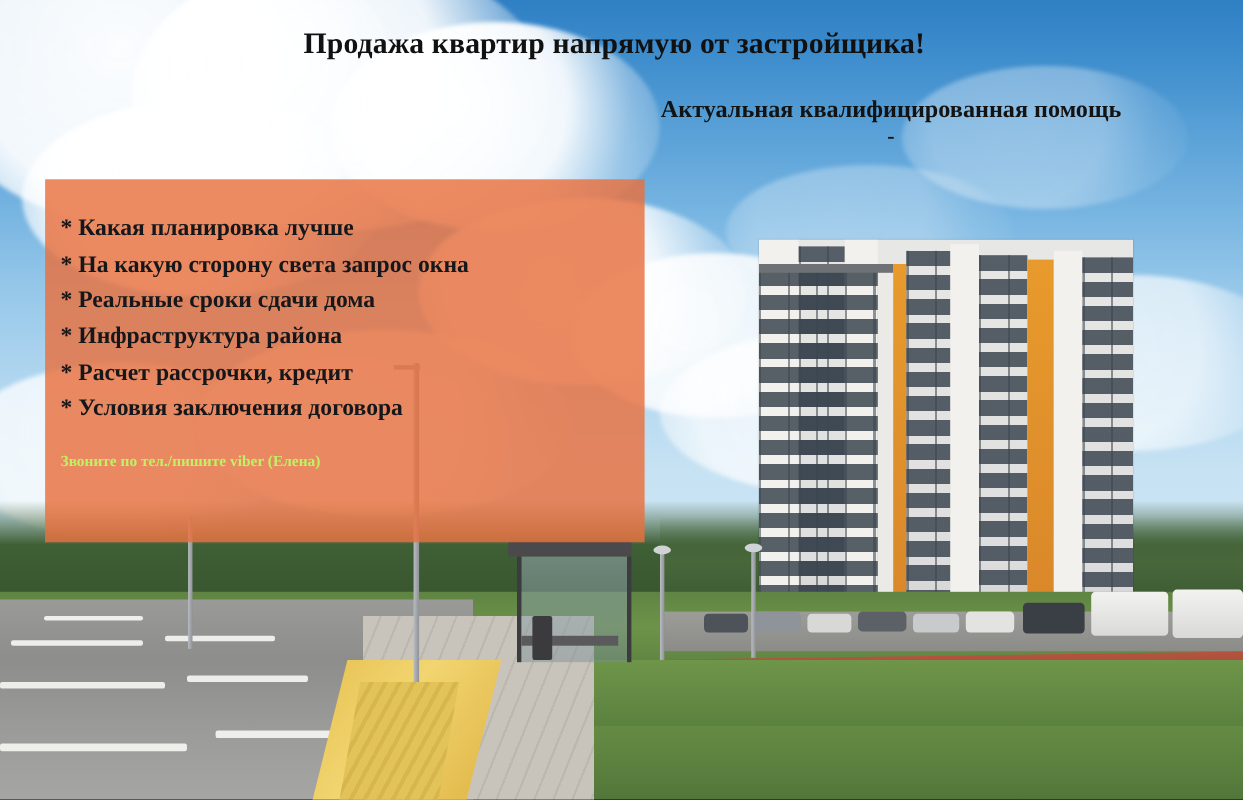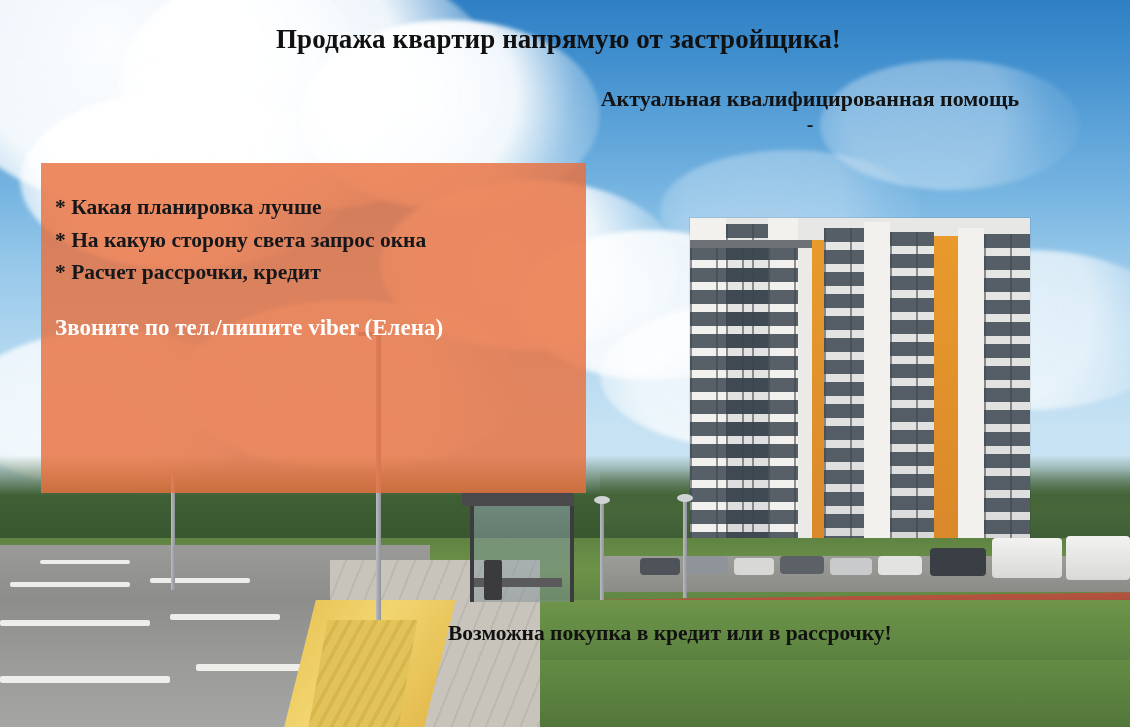--- a/index.html
+++ b/index.html
@@ -195,22 +195,22 @@
     list-style: none;
     color: #15171a;
     font-size: 21.5px;
     font-weight: bold;
     line-height: 1.52;
     white-space: nowrap;
   }
   .panel ul { margin: 0; padding: 0; }
   .panel .phone {
     margin-top: 26px;
-    color: #ffffff;
-    font-size: 23px;
+    color: #bef264;
+    font-size: 14px;
     font-weight: bold;
     white-space: nowrap;
   }
 
   .bottom-text {
     position: absolute;
     left: 448px; top: 618px; width: 672px;
     color: #111;
     font-size: 21.5px;
     font-weight: bold;
@@ -306,22 +306,24 @@
 
   <div class="subhead">
     <span>Актуальная квалифицированная помощь</span><br>
     <span class="dash">-</span>
   </div>
 
   <div class="panel">
     <ul>
       <li>* Какая планировка лучше</li>
       <li>* На какую сторону света запрос окна</li>
+      <li>* Реальные сроки сдачи дома</li>
+      <li>* Инфраструктура района</li>
       <li>* Расчет рассрочки, кредит</li>
+      <li>* Условия заключения договора</li>
     </ul>
     <div class="phone">Звоните по тел./пишите viber (Елена)</div>
   </div>
 
   <div class="bottom-text">
-    <div>Возможна покупка в кредит или в рассрочку!</div>
   </div>
 
 </div>
 
 </body></html>

